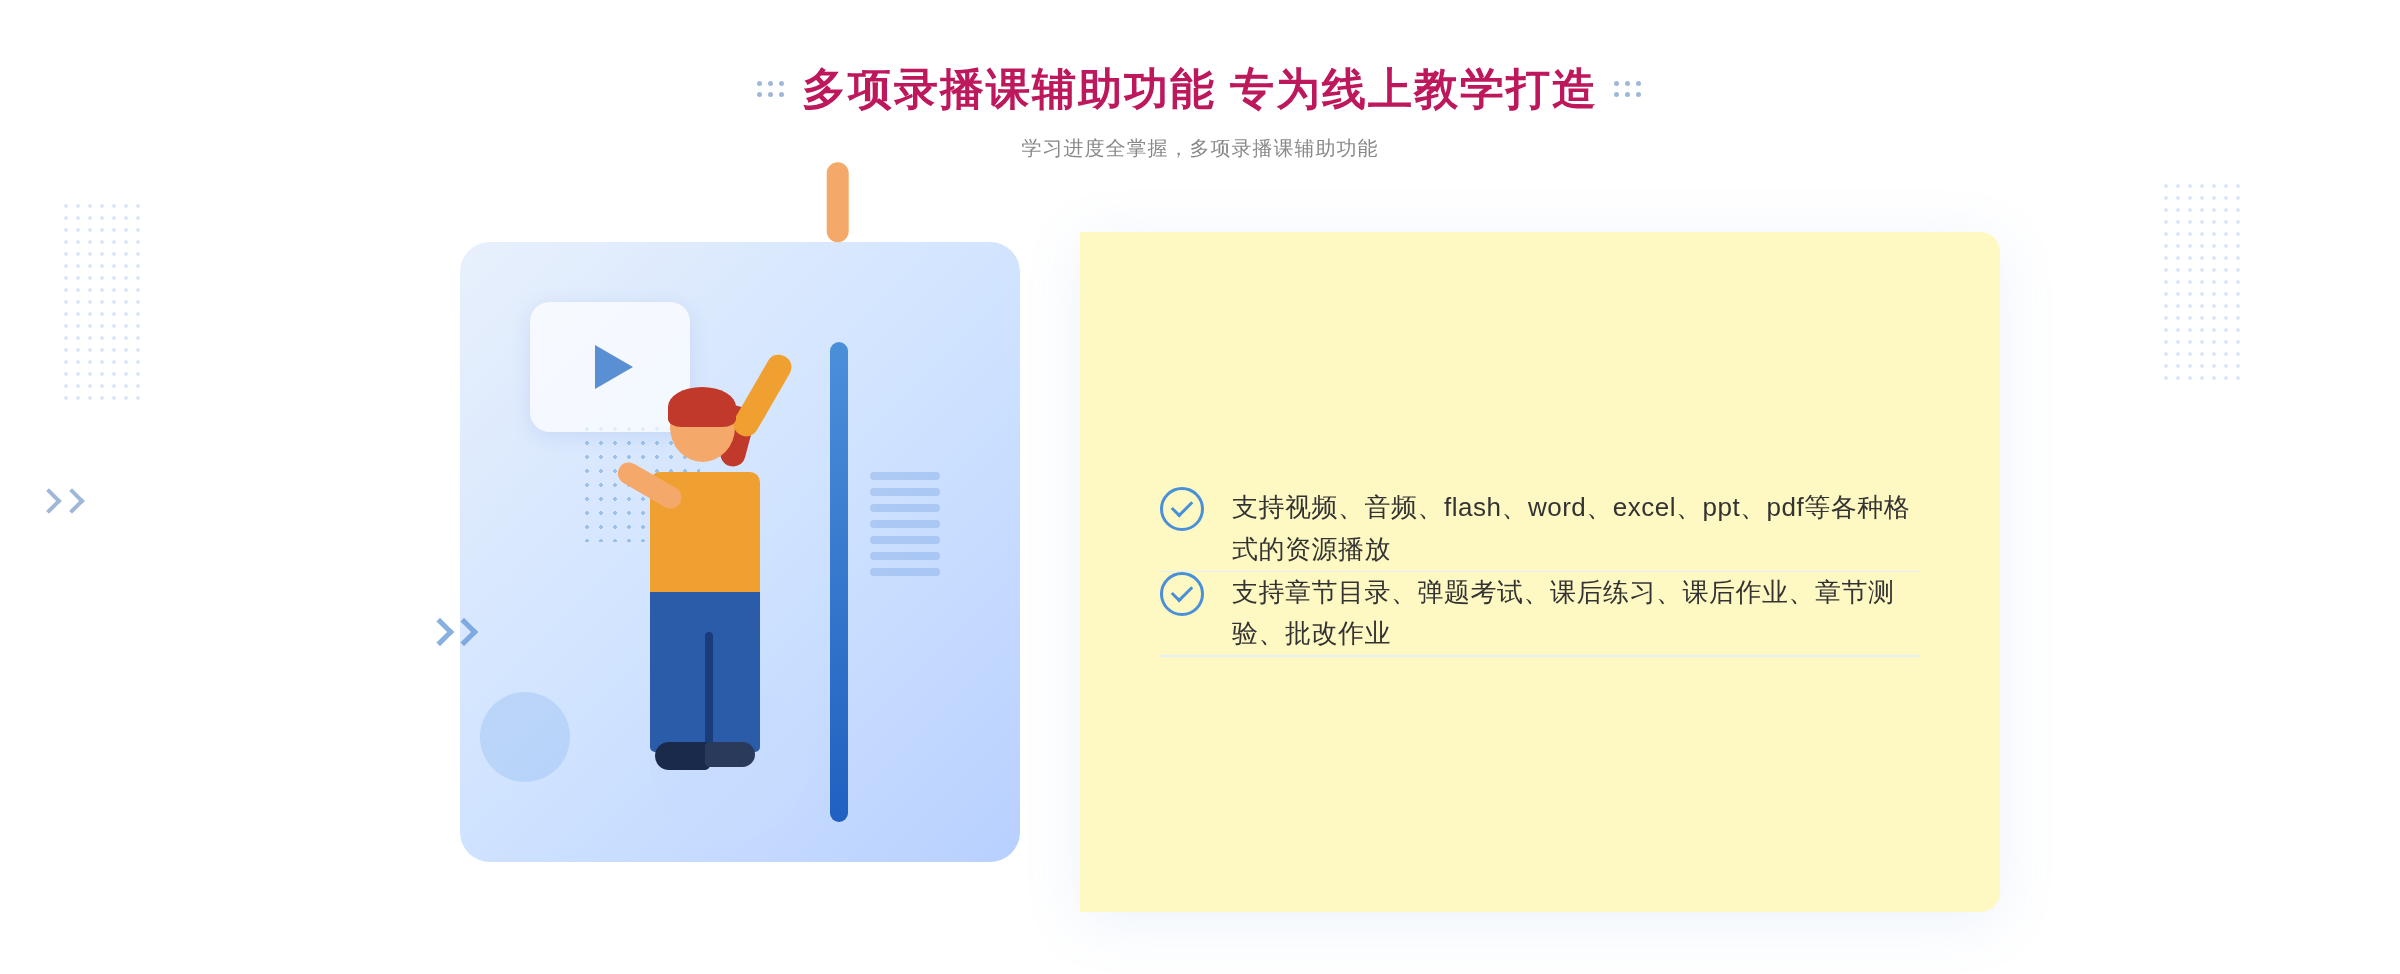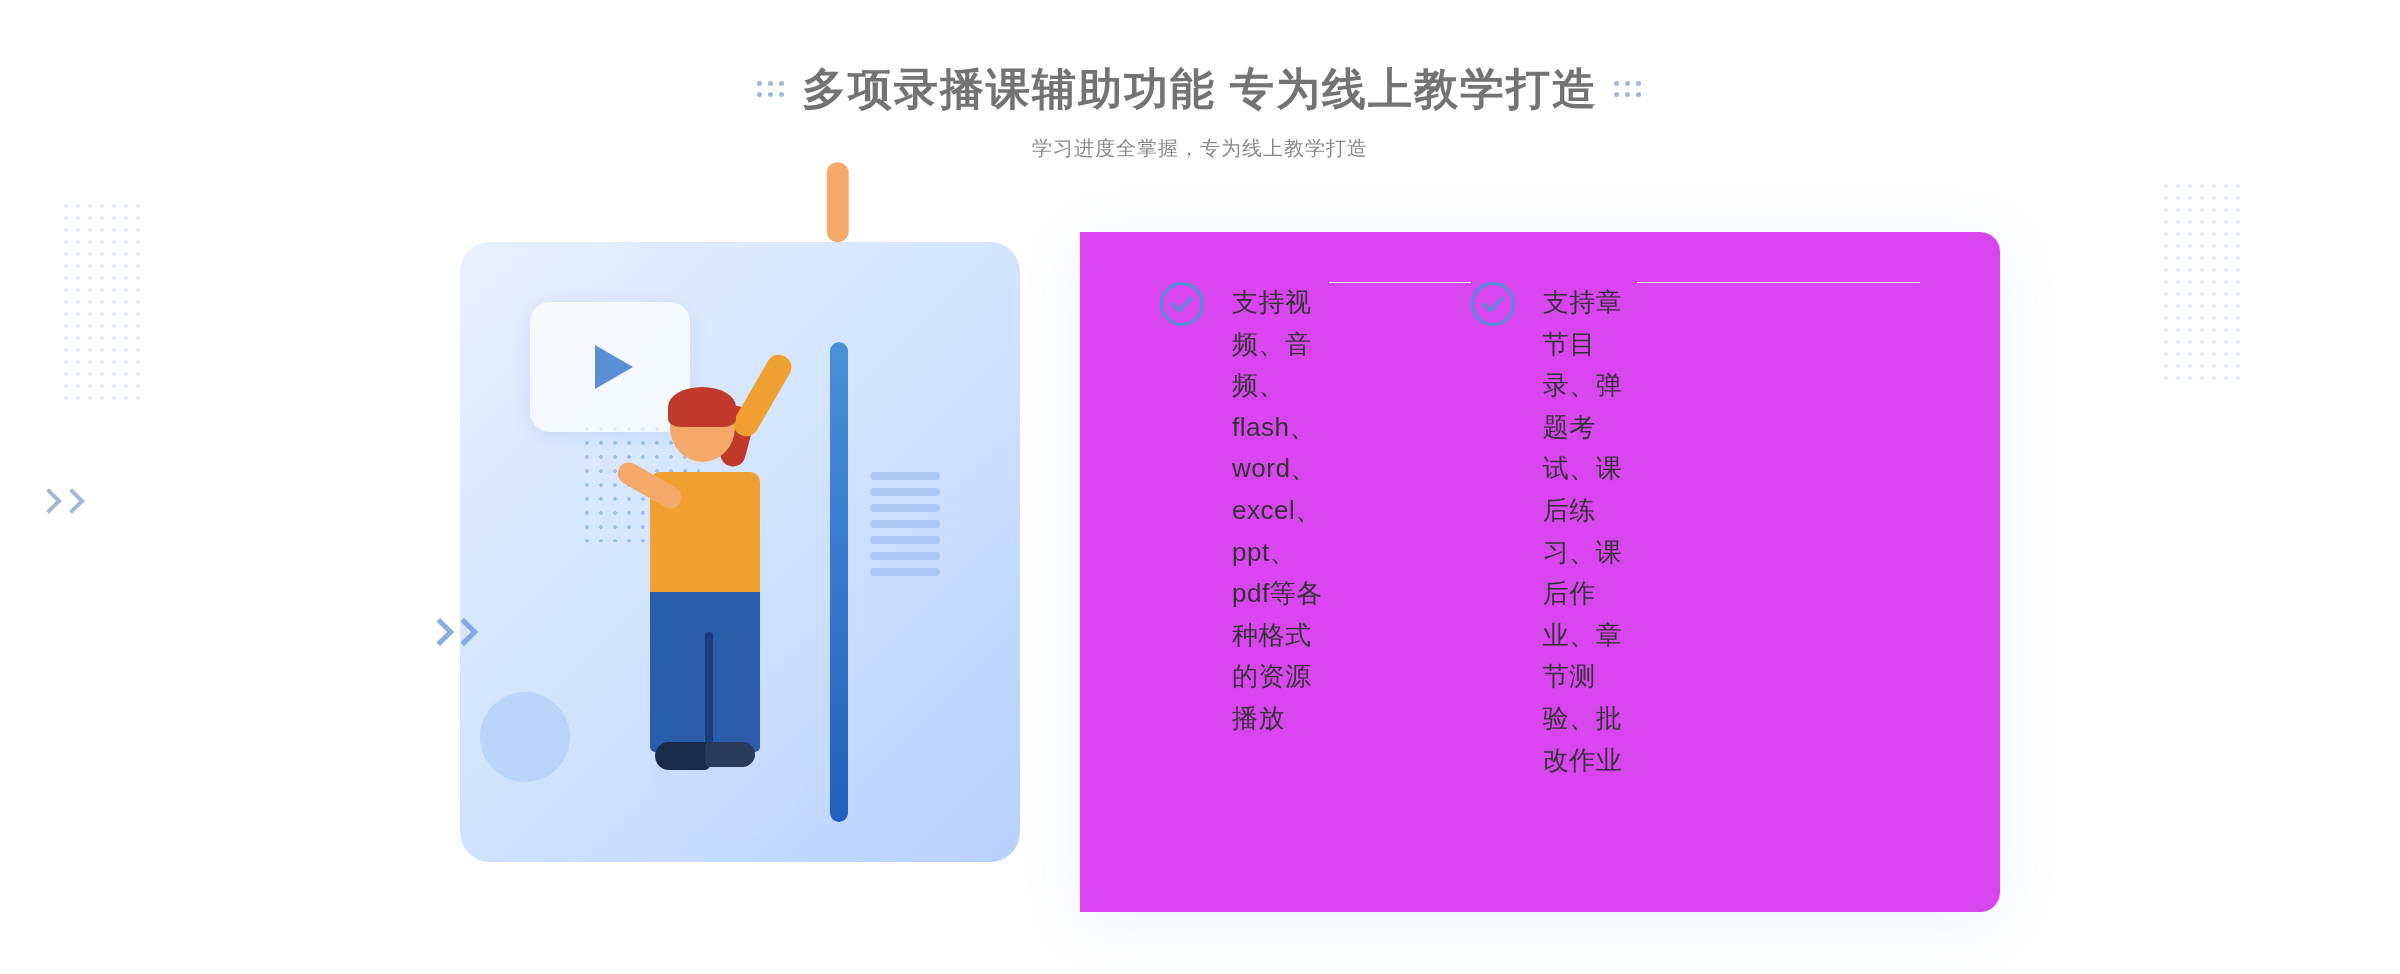--- a/index.html
+++ b/index.html
@@ -49,21 +49,21 @@
     .header-section {
       text-align: center;
       margin-bottom: 60px;
       position: relative;
       z-index: 1;
     }
 
     .main-title {
       font-size: 44px;
       font-weight: 700;
-      color: #737373;
+      color: #be185d;
       letter-spacing: 2px;
       margin-bottom: 16px;
       display: flex;
       align-items: center;
       justify-content: center;
       gap: 16px;
     }
 
     .main-title-deco {
       display: grid;
@@ -357,27 +357,27 @@
       left: 105px;
       width: 50px;
       height: 25px;
       background: #2a3a5a;
       border-radius: 5px 14px 14px 5px;
     }
 
     
     .features-panel {
       flex: 1;
-      background: #d946ef;
+      background: #fef9c3;
       border-radius: 0 20px 20px 0;
       padding: 50px 80px;
       height: 680px;
       display: flex;
-      flex-direction: row;
-      justify-content: flex-end;
+      flex-direction: column;
+      justify-content: center;
       box-shadow: 0 10px 60px rgba(100, 150, 220, 0.12);
       position: relative;
       z-index: 5;
     }
 
     .feature-item {
       display: flex;
       align-items: flex-start;
       gap: 28px;
     }
@@ -458,21 +458,21 @@
       <span>多项录播课辅助功能 专为线上教学打造</span>
       <div class="main-title-deco">
         <div class="dot"></div>
         <div class="dot"></div>
         <div class="dot"></div>
         <div class="dot"></div>
         <div class="dot"></div>
         <div class="dot"></div>
       </div>
     </h1>
-    <p class="sub-title">学习进度全掌握，专为线上教学打造</p>
+    <p class="sub-title">学习进度全掌握，多项录播课辅助功能</p>
   </div>
 
   <div class="content-section">
 
     <div class="illustration-container">
       <div class="illus-bg"></div>
 
       <div class="illus-dots"></div>
 
       <div class="illus-stripes">

